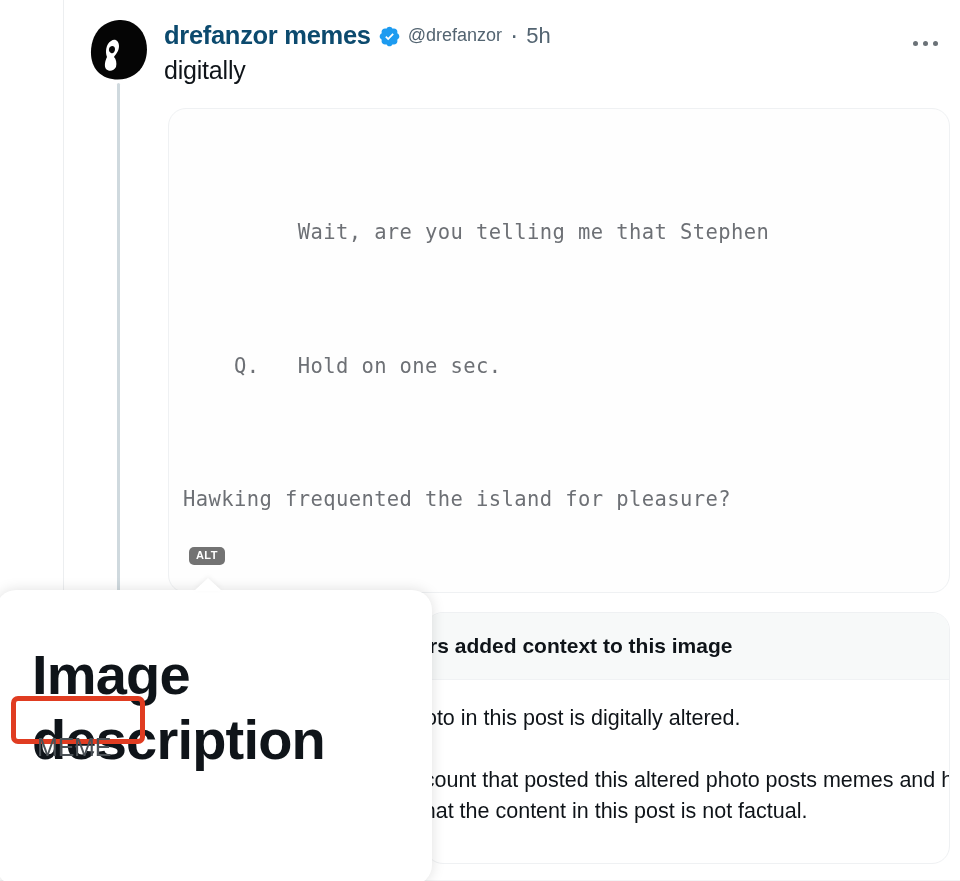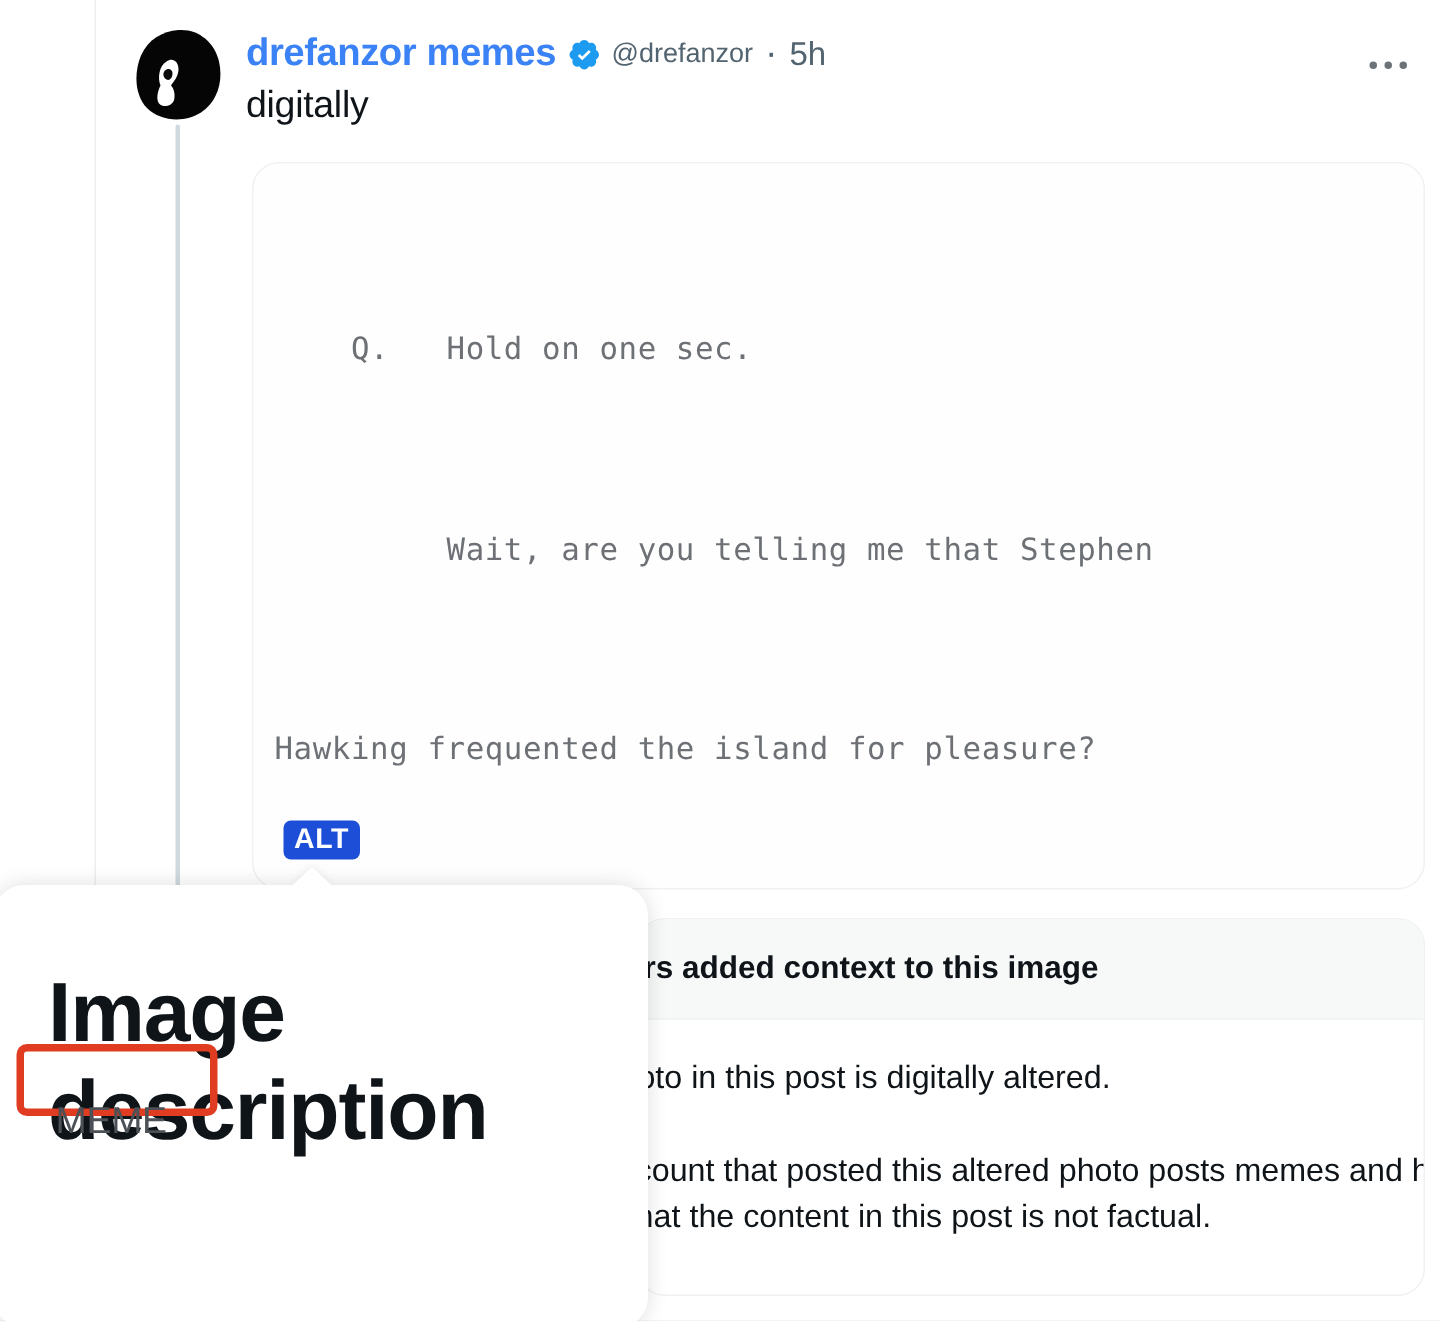--- a/index.html
+++ b/index.html
@@ -43,21 +43,21 @@
   .header-row {
     position: absolute;
     left: 164px; top: 21px;
     display: flex; align-items: center;
     gap: 7px;
     white-space: nowrap;
   }
   .display-name {
     font-size: 25.5px;
     font-weight: 700;
-    color: #3b82f6;
+    color: #0c4a6e;
     letter-spacing: -0.3px;
   }
   .verified-badge {
     width: 23px; height: 23px;
     display: inline-block;
     position: relative;
     top: 1px;
   }
   .handle {
     font-size: 18px;
@@ -109,23 +109,23 @@
     line-height: 44.5px;
     letter-spacing: 0.4px;
     white-space: pre;
   }
   .transcript .ln { display: block; height: 44.5px; }
 
   
   .alt-badge {
     position: absolute;
     left: 189px; top: 547px;
-    background: #1d4ed8;
+    background: #737373;
     color: #ffffff;
-    font-size: 19px;
+    font-size: 11px;
     font-weight: 700;
     letter-spacing: 0.4px;
     padding: 3px 7px 4px 7px;
     border-radius: 5px;
     line-height: 1;
     z-index: 6;
     cursor: pointer;
   }
 
   
@@ -253,22 +253,22 @@
     <div class="tweet-text">digitally</div>
 
     <div class="more-menu">
       <i></i>
         <i></i>
         <i></i>
     </div>
 
     <div class="media-card">
       <div class="transcript">
+        <span class="ln"><span>         Wait, are you telling me that Stephen</span></span>
         <span class="ln"><span>    Q.   Hold on one sec.</span></span>
-        <span class="ln"><span>         Wait, are you telling me that Stephen</span></span>
         <span class="ln"><span>Hawking frequented the island for pleasure?</span></span>
         
         
         
         
         
         
         
         
       </div>

